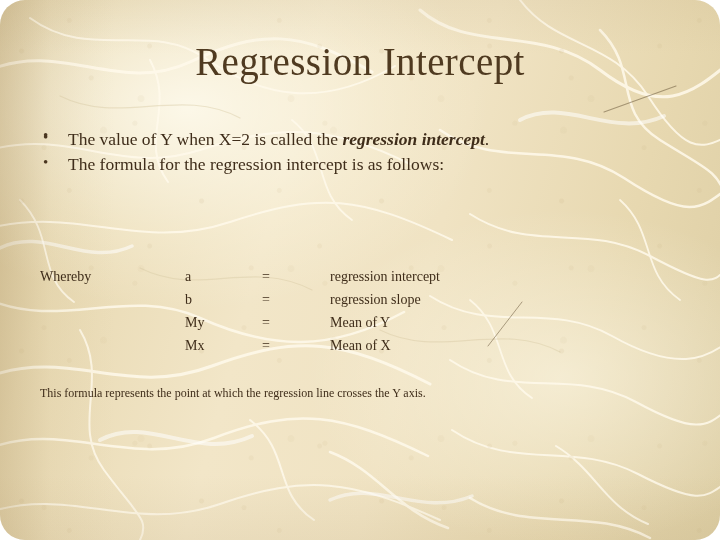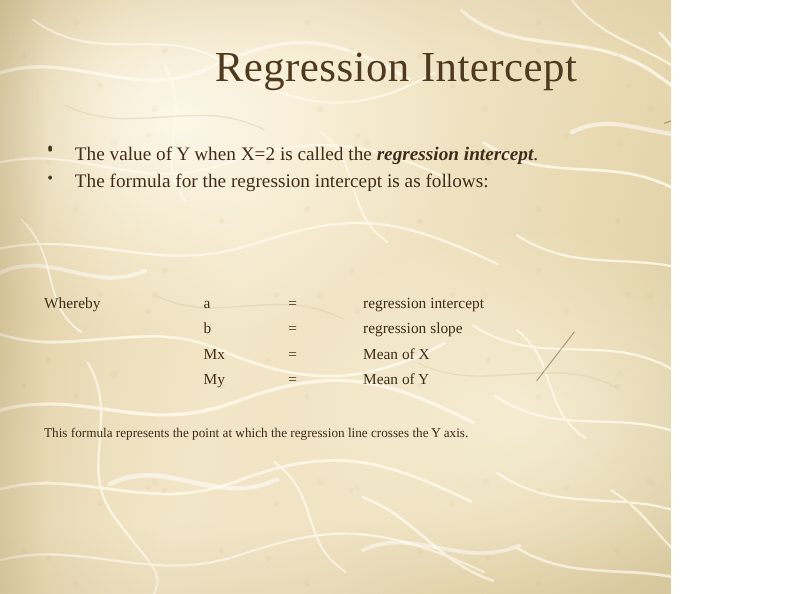--- a/index.html
+++ b/index.html
@@ -3,31 +3,32 @@
 <meta charset="utf-8">
 <style>
   html, body {
     margin: 0;
     padding: 0;
     background: #ffffff;
   }
 
   #slide {
     position: relative;
-    width: 610px;
+    width: 720px;
     height: 540px;
     overflow: hidden;
     font-family: "Liberation Serif", "DejaVu Serif", serif;
     color: #4a3620;
     
     background-color: #eee0bd;
     background-image:
       radial-gradient(ellipse 58% 52% at 26% 20%, rgba(255,252,240,0.85) 0%, rgba(255,250,232,0.30) 45%, rgba(255,250,232,0) 72%),
       radial-gradient(ellipse 52% 46% at 78% 70%, rgba(255,251,236,0.55) 0%, rgba(255,251,236,0) 68%),
       linear-gradient(105deg, #d9c79c 0%, #e8d9b2 14%, #f2e6c8 38%, #f0e3c3 58%, #e7d8b0 80%, #dccda3 100%);
+    border-radius: 25px;
   }
 
   
   .fibres {
     position: absolute;
     inset: 0;
     pointer-events: none;
   }
   .fibres svg { display: block; width: 720px; height: 540px; }
 
@@ -237,29 +238,29 @@
           <td>regression intercept</td>
         </tr>
         <tr>
           <td class="c-label"></td>
           <td class="c-sym">b</td>
           <td class="c-eq">=</td>
           <td>regression slope</td>
         </tr>
         <tr>
           <td class="c-label"></td>
-          <td class="c-sym">Mx</td>
-          <td class="c-eq">=</td>
-          <td>Mean of X</td>
+          <td class="c-sym">My</td>
+          <td class="c-eq">=</td>
+          <td>Mean of Y</td>
         </tr>
         <tr>
           <td class="c-label"></td>
-          <td class="c-sym">My</td>
-          <td class="c-eq">=</td>
-          <td>Mean of Y</td>
+          <td class="c-sym">Mx</td>
+          <td class="c-eq">=</td>
+          <td>Mean of X</td>
         </tr>
       </tbody>
         </table>
     </div>
 
     <div class="closing">This formula represents the point at which the regression line crosses the Y axis.</div>
 
   </div>
 </div>
 

